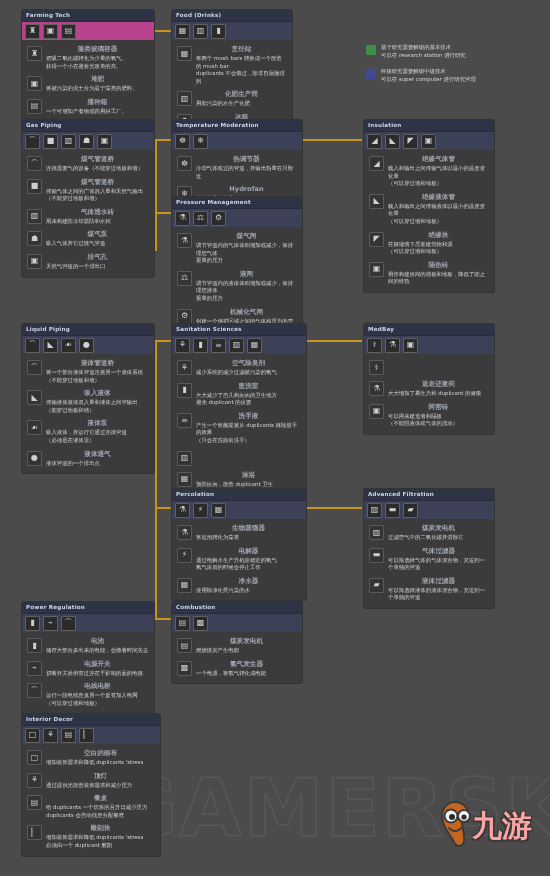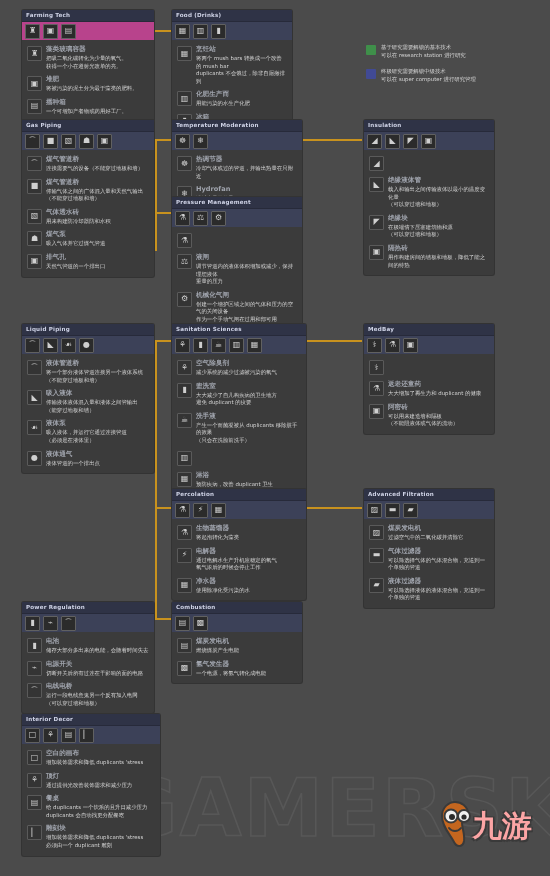--- a/index.html
+++ b/index.html
@@ -63,21 +63,21 @@
     background:#2b2b2b;border:1px solid #616161;border-radius:1px;
     display:flex;align-items:center;justify-content:center;
     font-size:8px;line-height:1;color:#cfcfcf;
     overflow:hidden;
   }
   .panel-body{padding:5px 5px 6px 5px;}
   .row{display:flex;gap:4px;margin-bottom:5px;}
   .row:last-child{margin-bottom:0;}
   .row .ibox{margin-top:1px;background:#343434;border-color:#5a5a5a;}
   .rtext{flex:1;min-width:0;}
-  .rname{font-size:6.6px;color:#9fa3ac;font-weight:bold;line-height:9px;margin-bottom:1px;}
+  .rname{font-size:6.6px;color:#9fa3ac;font-weight:bold;line-height:9px;margin-bottom:1px;text-align:center;}
   .rdesc{font-size:5.4px;color:#d5d5d5;line-height:7.6px;white-space:pre-line;}
 
   
   .legend{position:absolute;left:366px;top:44px;width:175px;}
   .lg-row{display:flex;gap:5px;margin-bottom:9px;}
   .lg-sw{width:10px;height:10px;flex:0 0 10px;margin-top:1px;border-radius:1px;}
   .lg-txt{font-size:5.4px;line-height:7.6px;color:#d5d5d5;white-space:pre-line;}
 </style>
 </head>
 <body>
@@ -251,20 +251,25 @@
       <div class="panel" style="left: 172px; top: 197px; width: 130px;">
         <div class="panel-head">Pressure Management</div>
         <div class="panel-icons">
           <div class="ibox">⚗</div>
           <div class="ibox">⚖</div>
           <div class="ibox">⚙</div>
         </div>
         <div class="panel-body">
           <div class="row">
             <div class="ibox">⚗</div>
+            <div class="rtext">
+              <div class="rname">煤气闸</div>
+              <div class="rdesc">调节管道内的气体体积增加或减少，保持理想气体
+重量的压力</div>
+            </div>
           </div>
           <div class="row">
             <div class="ibox">⚖</div>
             <div class="rtext">
               <div class="rname">液闸</div>
               <div class="rdesc">调节管道内的液体体积增加或减少，保持理想液体
 重量的压力</div>
             </div>
           </div>
           <div class="row">
@@ -281,20 +286,25 @@
         <div class="panel-head">Insulation</div>
         <div class="panel-icons">
           <div class="ibox">◢</div>
           <div class="ibox">◣</div>
           <div class="ibox">◤</div>
           <div class="ibox">▣</div>
         </div>
         <div class="panel-body">
           <div class="row">
             <div class="ibox">◢</div>
+            <div class="rtext">
+              <div class="rname">绝缘气体管</div>
+              <div class="rdesc">载入和输出之间传输气体以最小的温度变化量
+（可以穿过墙和地板）</div>
+            </div>
           </div>
           <div class="row">
             <div class="ibox">◣</div>
             <div class="rtext">
               <div class="rname">绝缘液体管</div>
               <div class="rdesc">载入和输出之间传输液体以最小的温度变化量
 （可以穿过墙和地板）</div>
             </div>
           </div>
           <div class="row">

